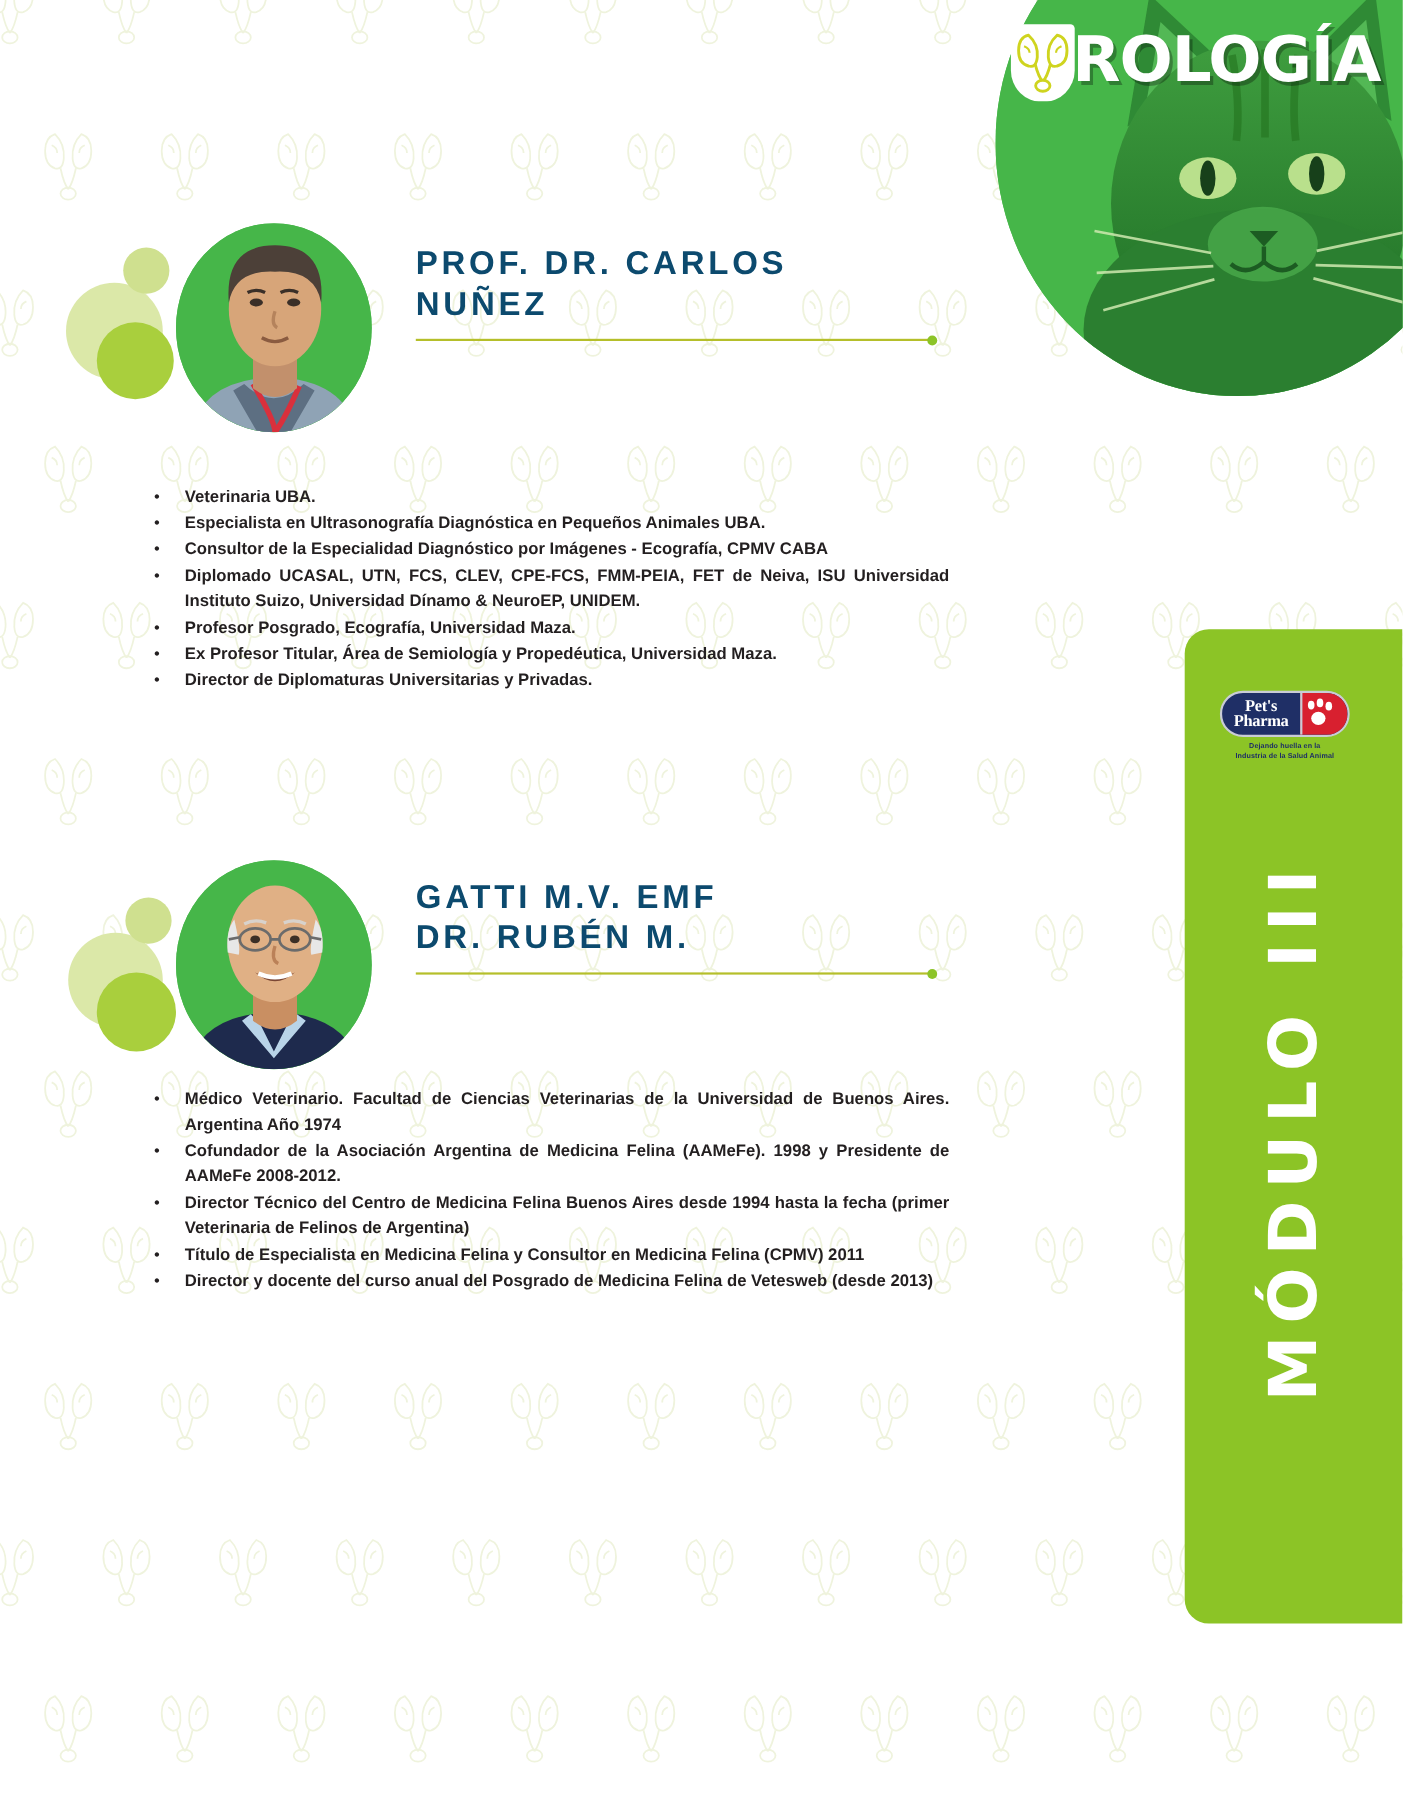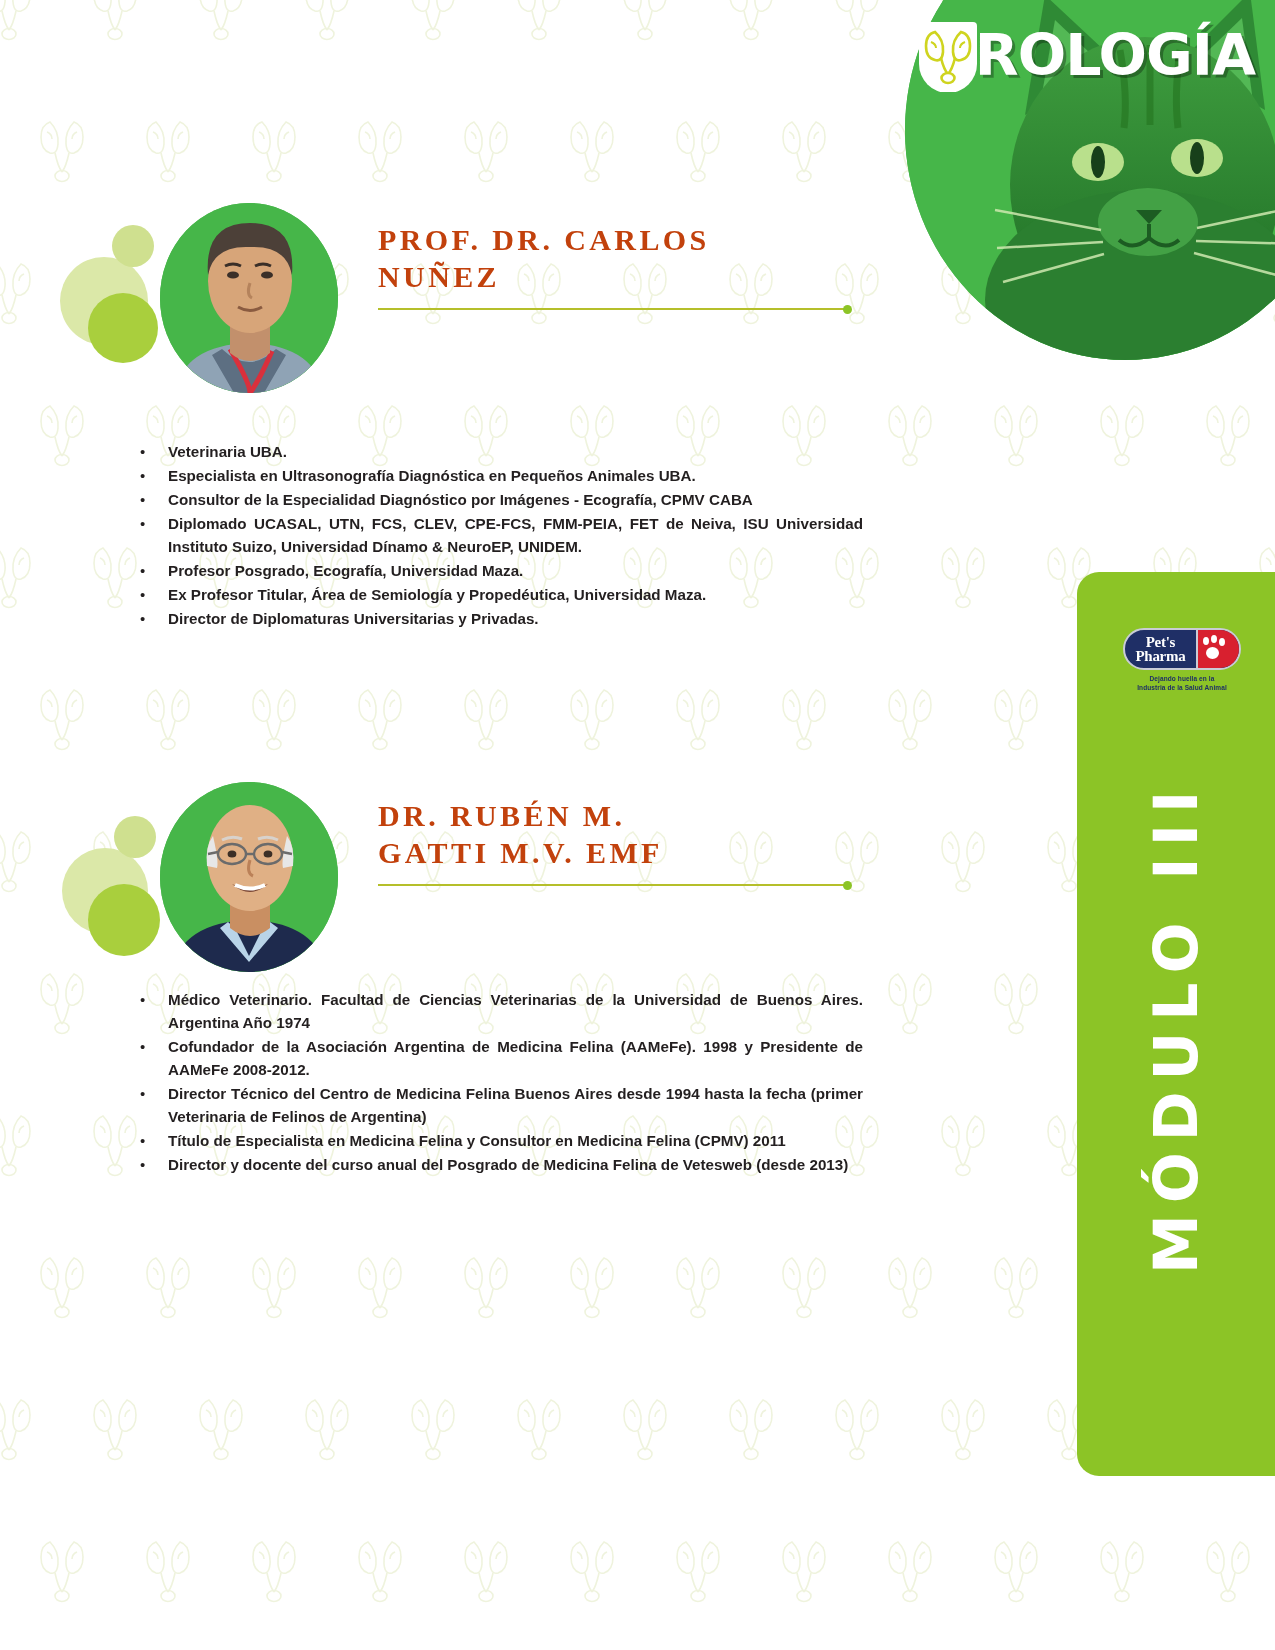--- a/index.html
+++ b/index.html
@@ -85,21 +85,21 @@
     color: #ffffff;
     font-family: "DejaVu Sans", sans-serif;
     font-weight: bold;
     font-size: 60px;
     letter-spacing: 11px;
   }
 
   
   .pets-logo {
     position: absolute;
-    top: 628px; right: 34px;
+    top: 628px; right: 48px;
     width: 118px;
     z-index: 7;
     text-align: center;
   }
   .pill {
     width: 118px; height: 42px;
     border-radius: 21px;
     background: #1f2f66;
     border: 2px solid #c9ccd6;
     display: flex;
@@ -139,22 +139,22 @@
     width: 178px; height: 190px;
     border-radius: 50%;
     background: #46b649;
     overflow: hidden;
     z-index: 5;
   }
   .avatar svg { width: 100%; height: 100%; display: block; }
 
   .name-block { position: absolute; z-index: 5; }
   .speaker-name {
-    color: #c2410c;
-    font-family: Liberation Serif, serif;
+    color: #0c4a6e;
+    font-family: Liberation Sans, sans-serif;
     font-weight: bold;
     font-size: 30px;
     letter-spacing: 3.4px;
     line-height: 1.22;
     text-transform: uppercase;
   }
   .name-rule {
     margin-top: 13px;
     height: 2px;
     background: #b5bf2a;
@@ -2041,22 +2041,22 @@
 
     <path d="M62 58 q10 -5 20 -1 M98 57 q10 -4 20 1" stroke="#d8d2cc" stroke-width="3" fill="none"></path>
 
     <path d="M90 78 q-4 13 3 16" stroke="#bb8158" stroke-width="3" fill="none"></path>
     <path d="M72 102 q18 16 36 0 q-18 9 -36 0 z" fill="#7a4634"></path>
     <path d="M75 103 q15 7 30 0" stroke="#fff" stroke-width="4" fill="none"></path>
   </svg>
 </div>
 <div class="name-block" style="left:378px; top:798px;">
   <div class="speaker-name">
+    <div>GATTI M.V. EMF</div>
     <div>DR. RUBÉN M.</div>
-    <div>GATTI M.V. EMF</div>
   </div>
   <div class="name-rule"></div>
 </div>
 
 <div class="bullets" id="bullets1" style="left:128px; top:988px;">
     <div class="bullet-row">
       <span class="bullet-dot">•</span>
       <span class="bullet-text">Médico Veterinario. Facultad de Ciencias Veterinarias de la Universidad de Buenos Aires. Argentina Año 1974</span>
     </div>
     <div class="bullet-row">

